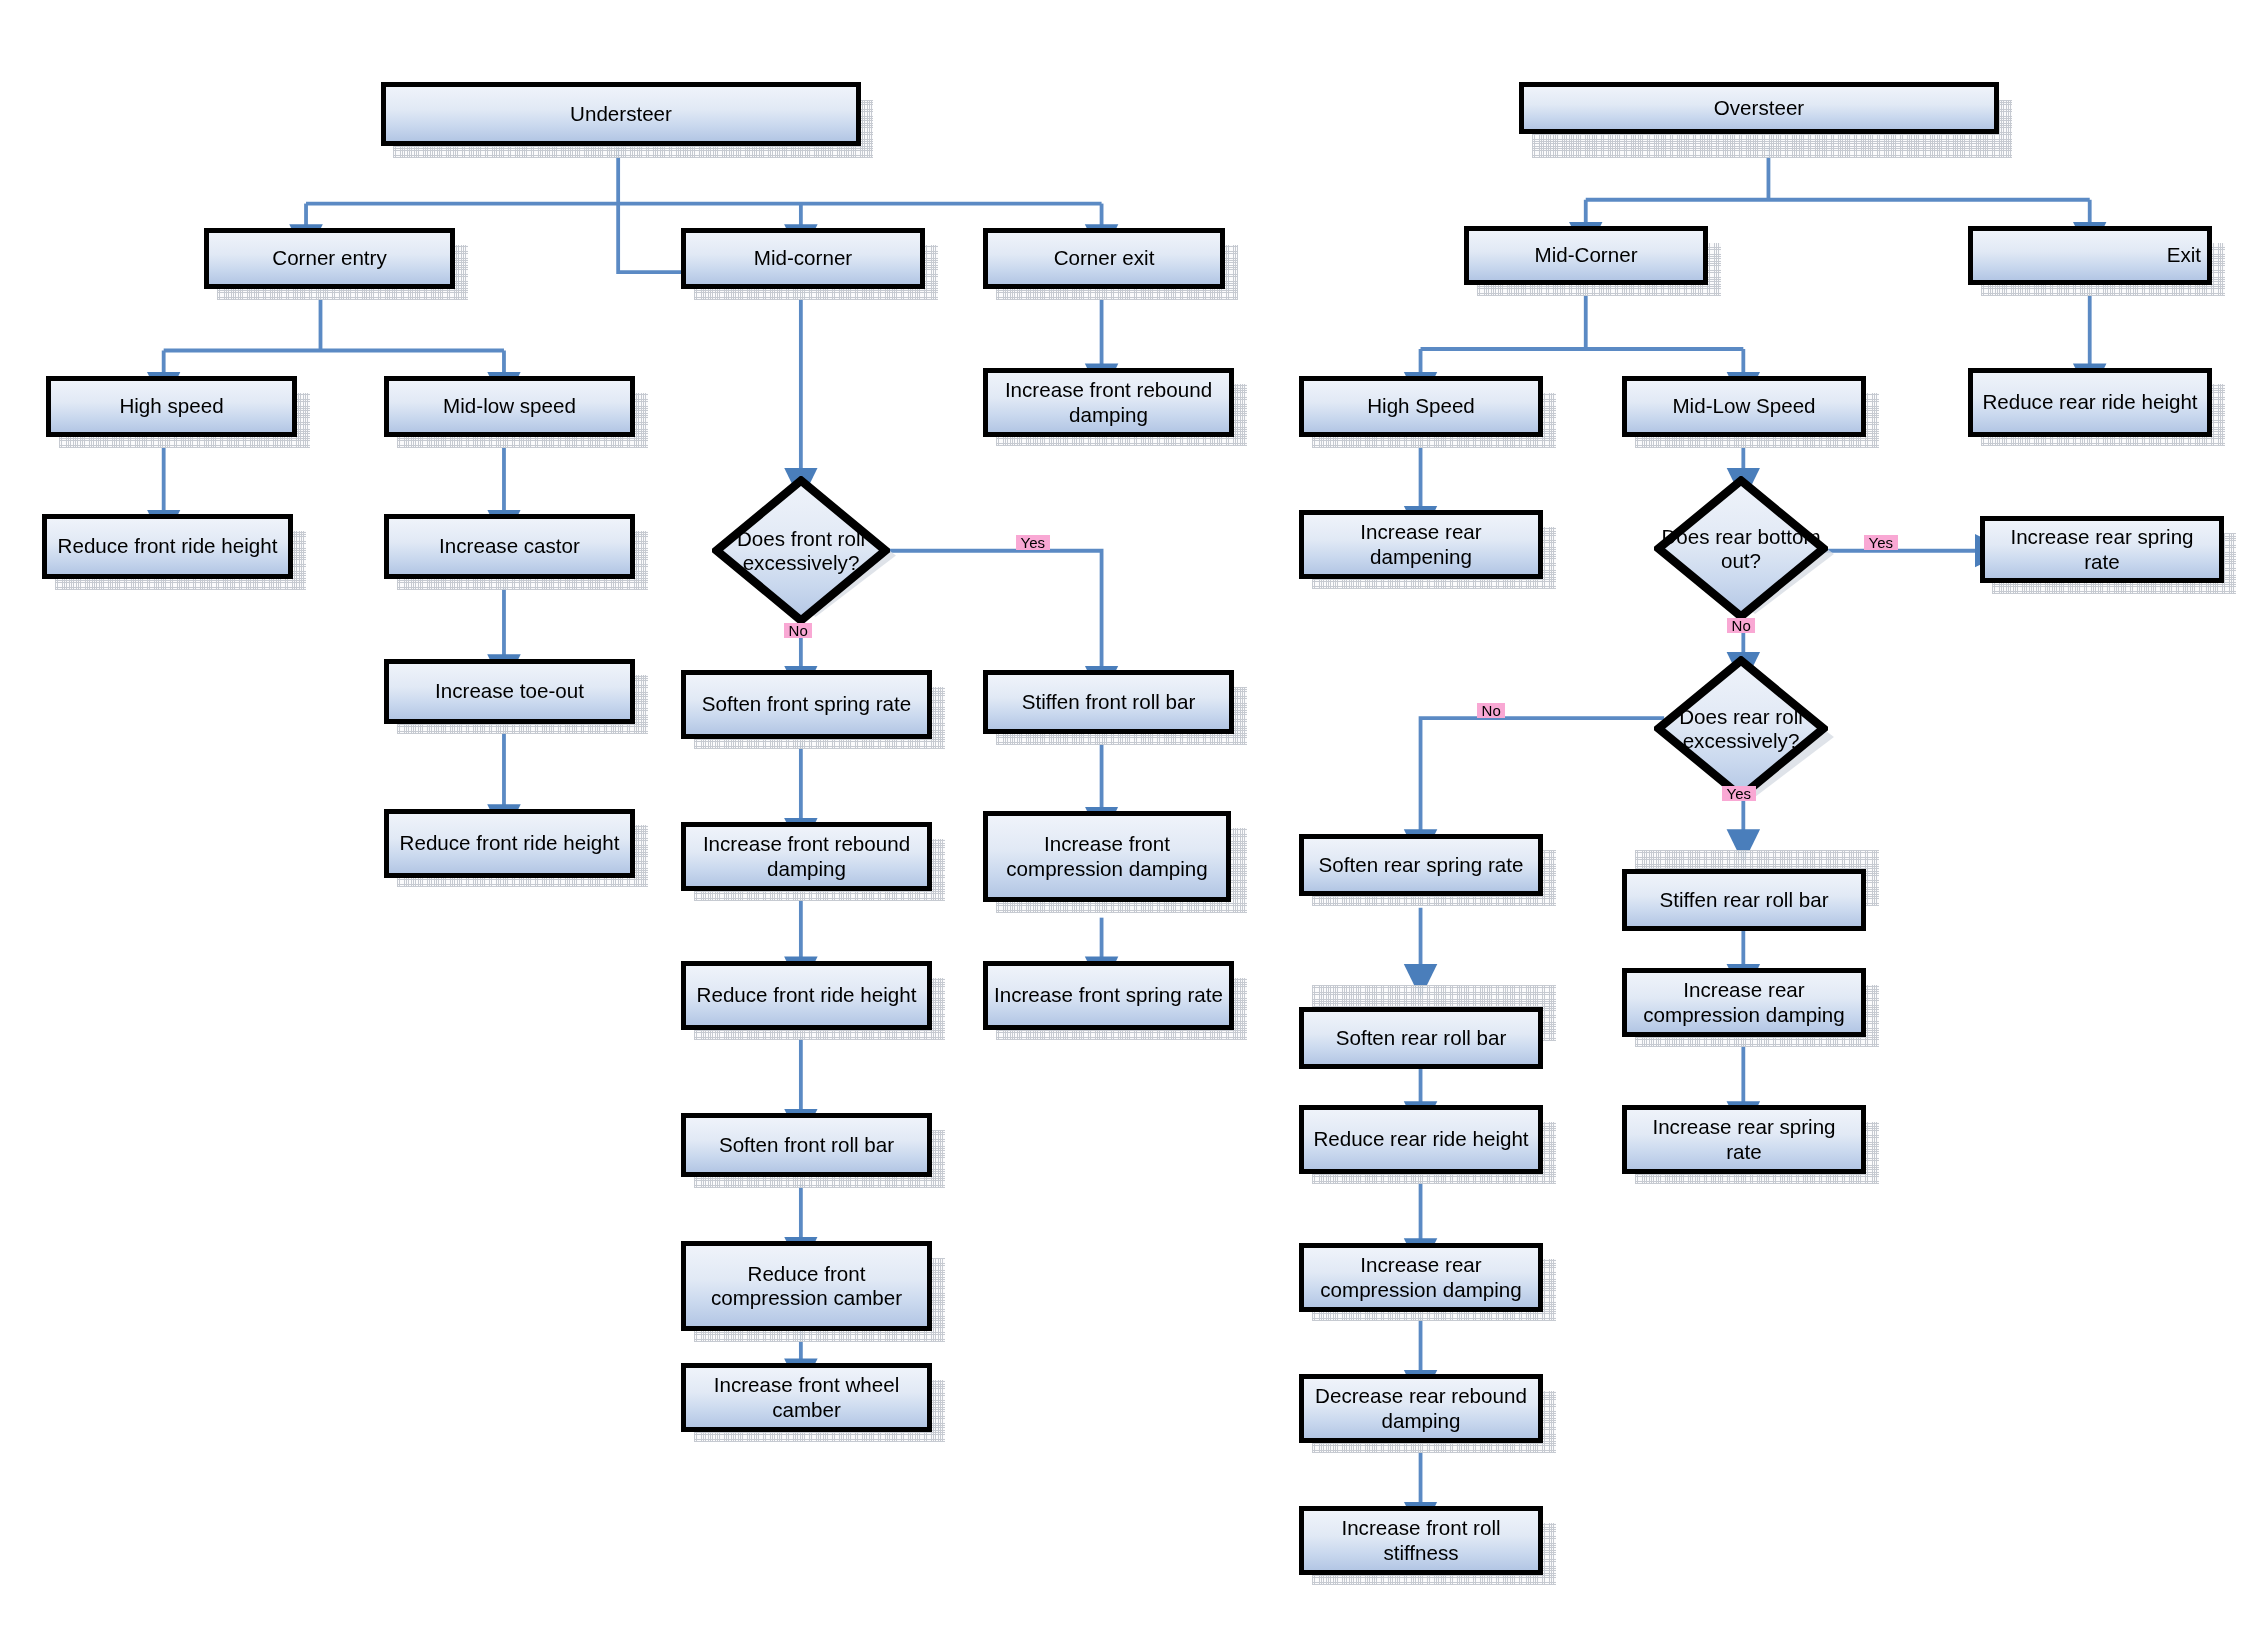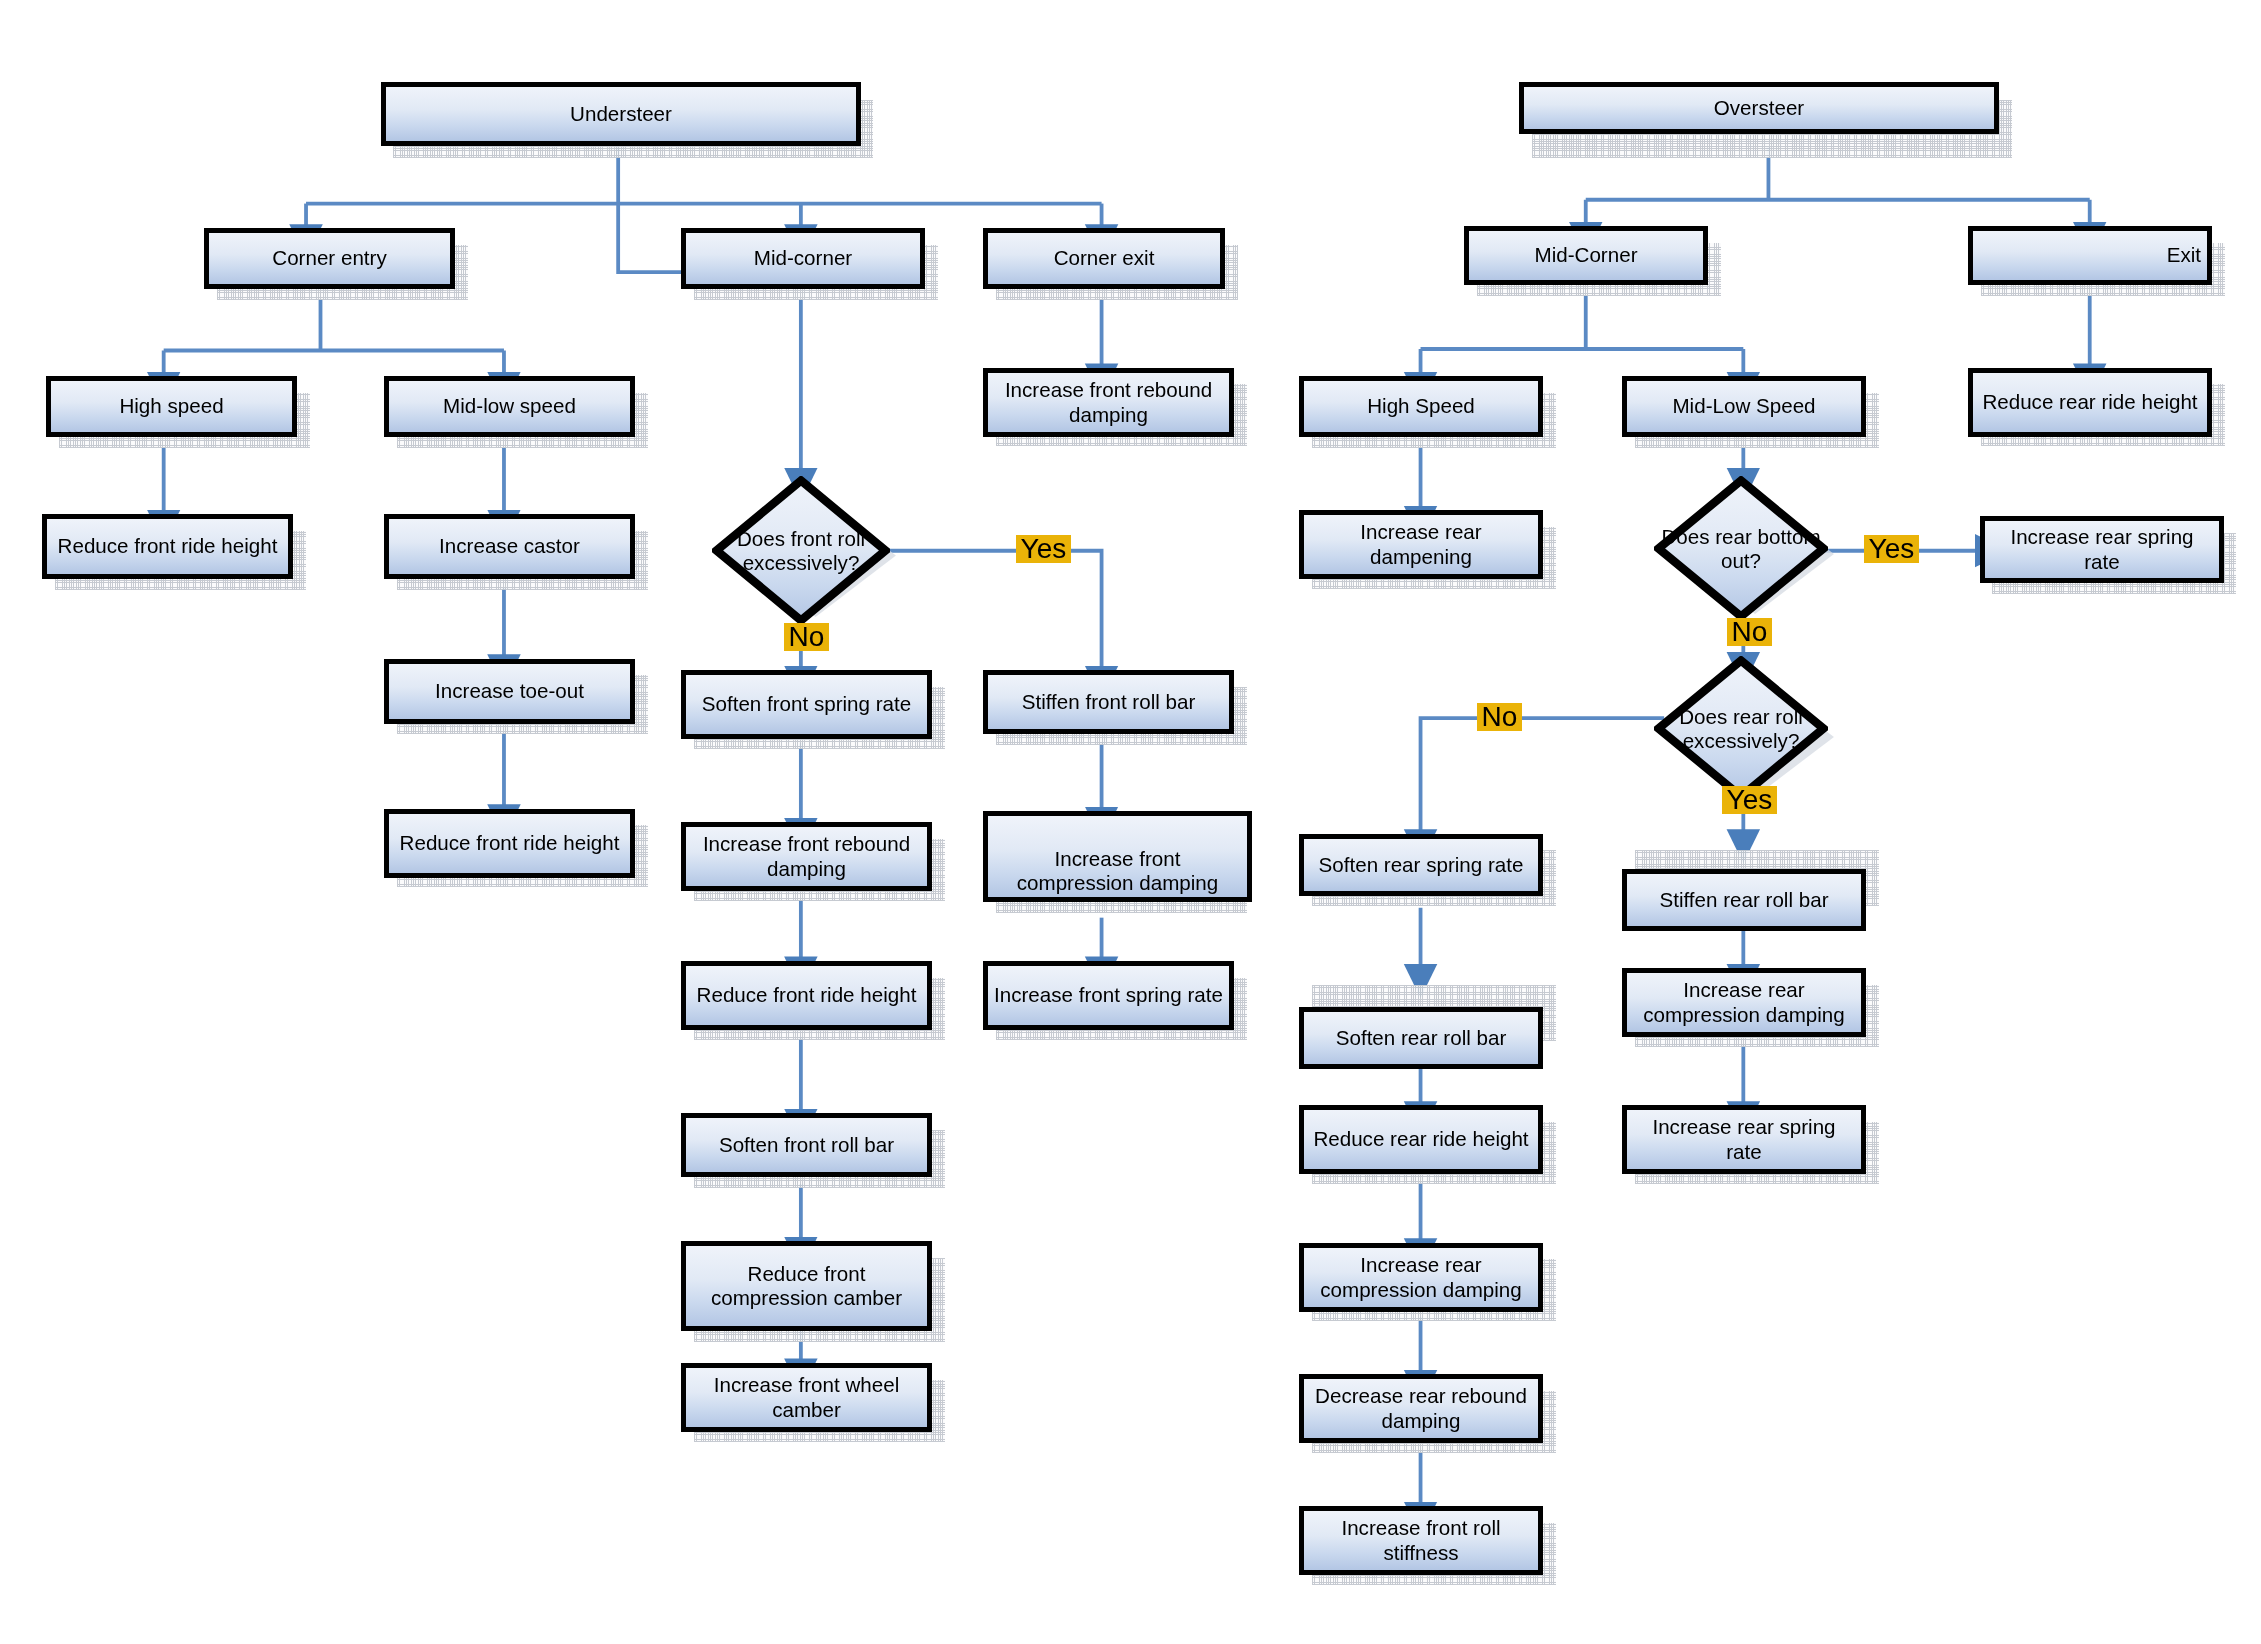--- a/index.html
+++ b/index.html
@@ -17,21 +17,21 @@
                      repeating-linear-gradient(90deg,#c3c8cf 0px,#c3c8cf 0.8px,transparent 0.8px,transparent 2.3px);
     background-color:#fbfbfc;opacity:.95;}
 
   .diamond{position:absolute;z-index:3;}
   .diamond .dshape{position:absolute;left:0;top:0;width:100%;height:100%;}
   .diamond .dtext{position:absolute;left:0;top:0;width:100%;height:100%;
         display:flex;align-items:center;justify-content:center;text-align:center;
         font-size:20.6px;line-height:1.12;color:#000;z-index:4;}
   .dshadow{position:absolute;z-index:1;}
 
-  .edgelbl{position:absolute;font-size:28px;color:#000;background:#eab308;padding:0 4.6px;z-index:5;
+  .edgelbl{position:absolute;font-size:15px;color:#000;background:#f9a8d4;padding:0 4.6px;z-index:5;
            white-space:nowrap;line-height:1;}
 </style>
 </head>
 <body>
 
 <div id="stage">
 
   <svg id="wires" viewBox="0 0 2970 2160">
     <defs>
       <marker id="ah" markerWidth="11" markerHeight="11" refX="1.2" refY="5" orient="auto" markerUnits="strokeWidth">
@@ -217,21 +217,21 @@
   <div class="node" style="left:681px;top:1363px;width:251px;height:69px;">
     <span class="lbl">Increase front wheel camber</span>
   </div>
 
   <div class="shadow" style="left:996px;top:687px;width:251px;height:58px;"></div>
   <div class="node" style="left:983px;top:670px;width:251px;height:64px;">
     <span class="lbl">Stiffen front roll bar</span>
   </div>
 
   <div class="shadow" style="left:996px;top:828px;width:251px;height:85px;"></div>
-  <div class="node" style="left:983px;top:811px;width:269px;height:91px;align-items:flex-end;">
+  <div class="node" style="left:983px;top:811px;width:248px;height:91px;">
     <span class="lbl">Increase front compression damping</span>
   </div>
 
   <div class="shadow" style="left:996px;top:978px;width:251px;height:62px;"></div>
   <div class="node" style="left:983px;top:961px;width:251px;height:69px;">
     <span class="lbl">Increase front spring rate</span>
   </div>
 
   <div class="shadow" style="left:1532px;top:100px;width:480px;height:58px;"></div>
   <div class="node" style="left:1519px;top:82px;width:480px;height:52px;">

